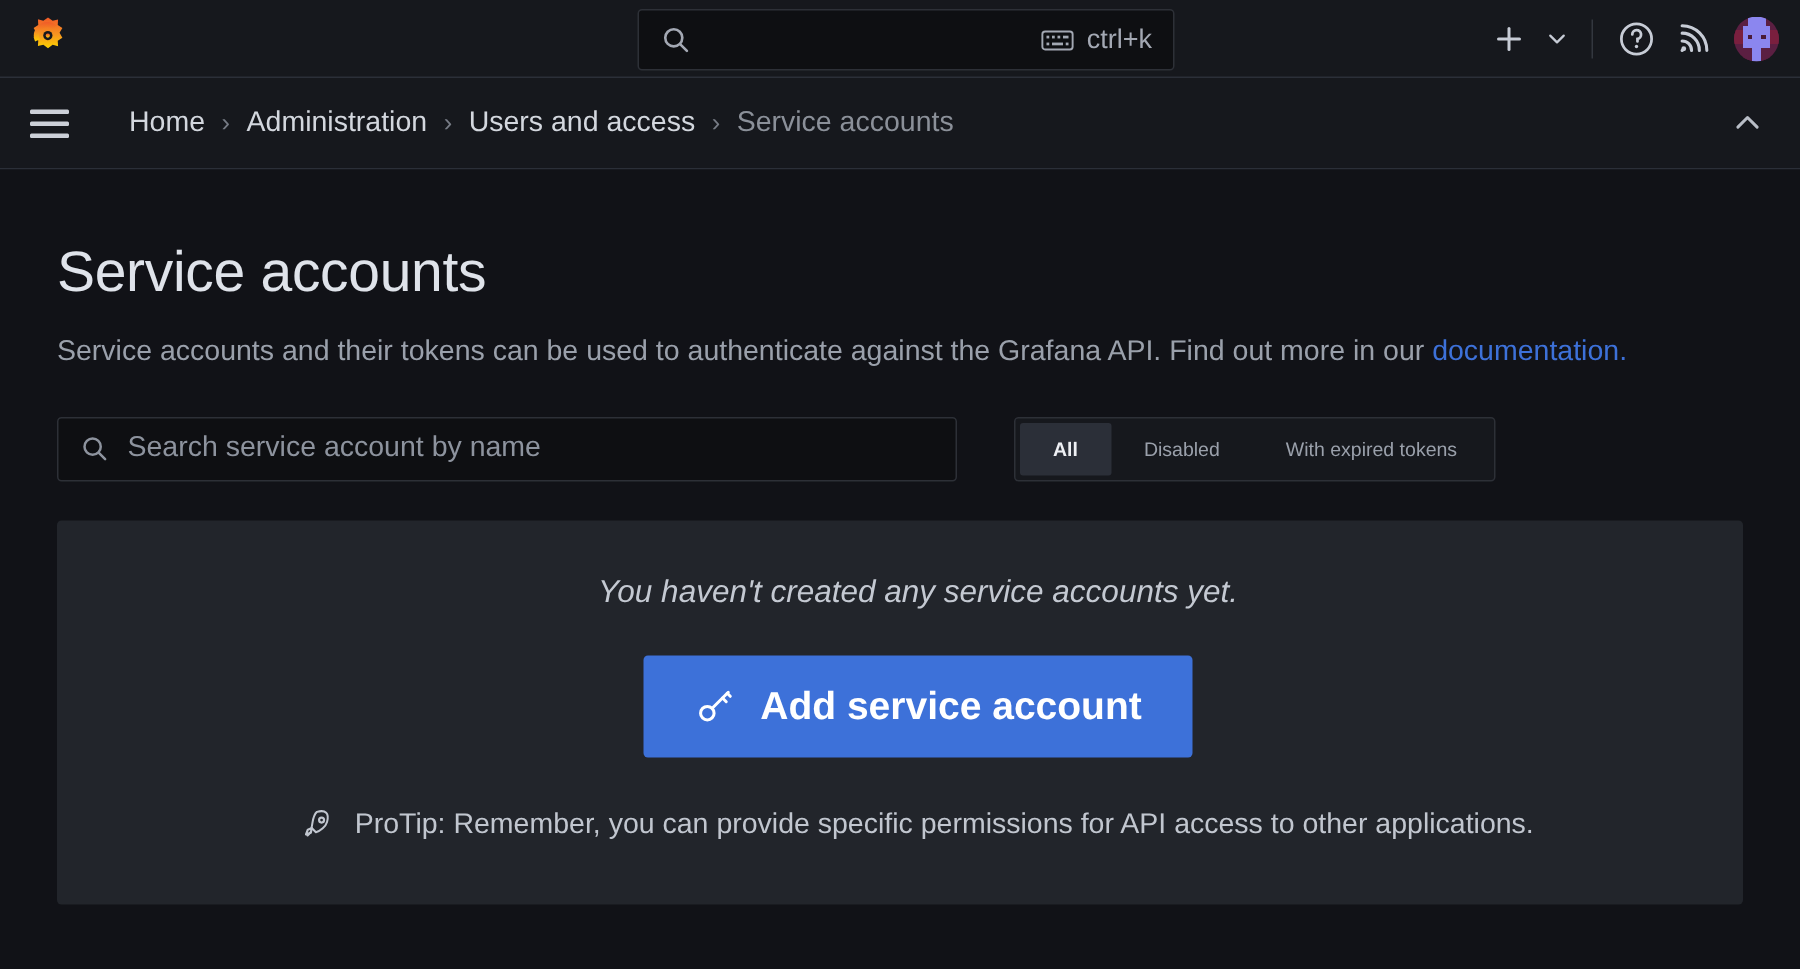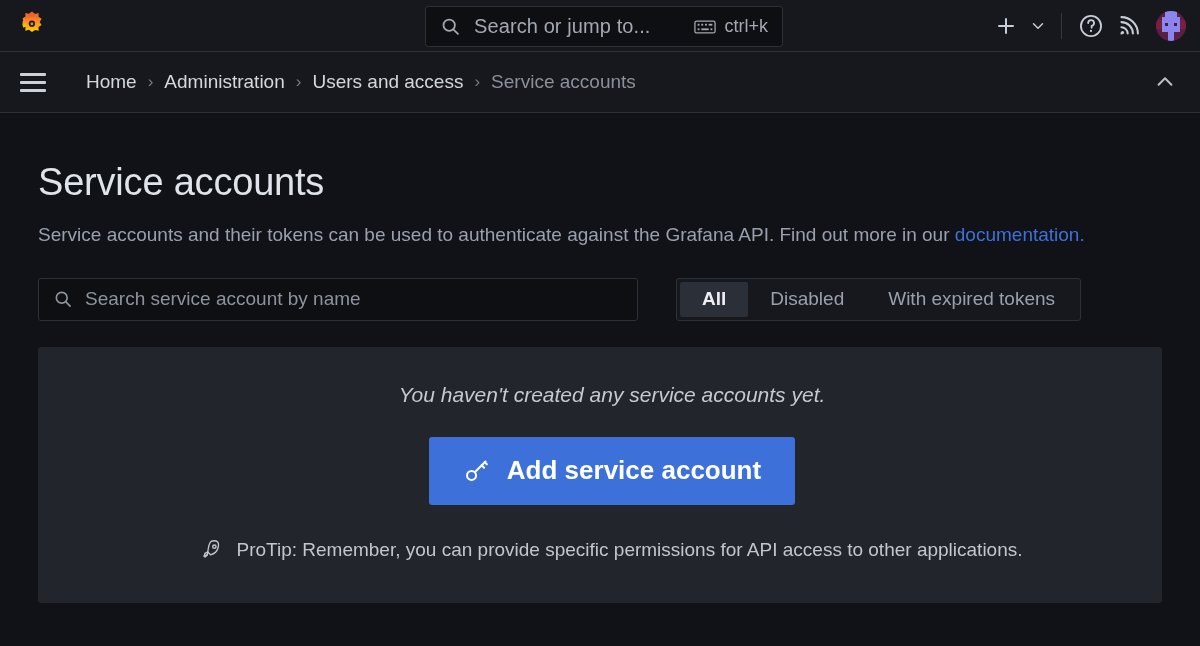--- a/index.html
+++ b/index.html
@@ -187,21 +187,21 @@
     background: #16181d;
     display: flex;
     align-items: center;
     padding: 3px;
   }
   .radio-opt {
     height: 35px;
     padding: 4px 22px;
     display: flex;
     align-items: center;
-    font-size: 19px;
+    font-size: 13px;
     color: #9aa0ab;
     border-radius: 2px;
     cursor: pointer;
     white-space: nowrap;
   }
   .radio-opt.selected {
     background: #2b2f38;
     color: #eef0f4;
     font-weight: 600;
   }
@@ -271,21 +271,20 @@
     </svg>
   </div>
 
   <div class="global-search">
     <span>
       <svg width="21" height="21" viewBox="0 0 24 24" fill="none" stroke="#a3a8b3" stroke-width="2" stroke-linecap="round">
           <circle cx="10.5" cy="10.5" r="6.5"></circle>
           <line x1="15.5" y1="15.5" x2="20.5" y2="20.5"></line>
         </svg>
     </span>
-    <span class="ph">Search or jump to...</span>
     <span class="kbd-wrap">
       <span>
         <svg width="22" height="16" viewBox="0 0 24 17" fill="none" stroke="#a3a8b3" stroke-width="1.4">
           <rect x="1" y="2" width="22" height="13" rx="2"></rect>
           <rect x="4" y="5" width="2" height="2" fill="#a3a8b3" stroke="none"></rect>
           <rect x="8" y="5" width="2" height="2" fill="#a3a8b3" stroke="none"></rect>
           <rect x="12" y="5" width="2" height="2" fill="#a3a8b3" stroke="none"></rect>
           <rect x="16" y="5" width="4" height="2" fill="#a3a8b3" stroke="none"></rect>
           <rect x="4" y="10" width="2" height="2" fill="#a3a8b3" stroke="none"></rect>
           <rect x="8" y="10" width="8" height="2" fill="#a3a8b3" stroke="none"></rect>

